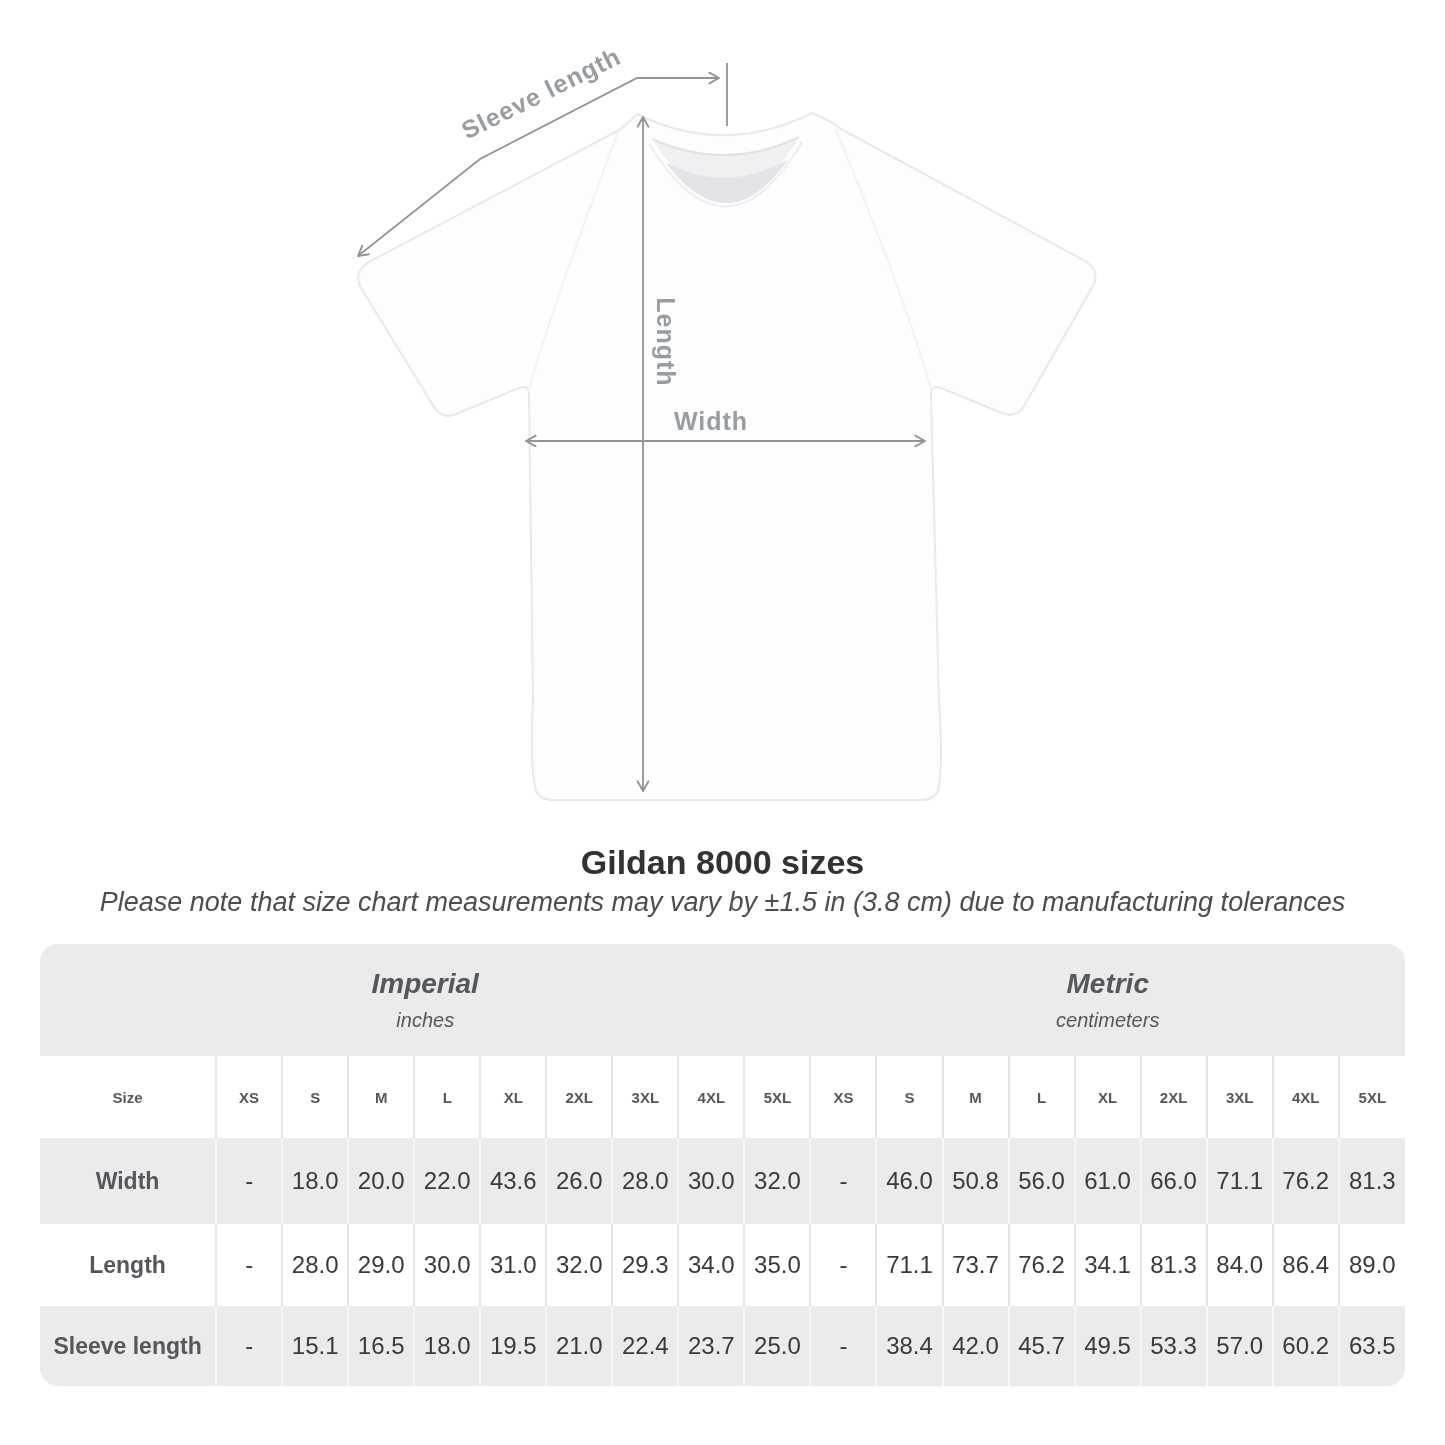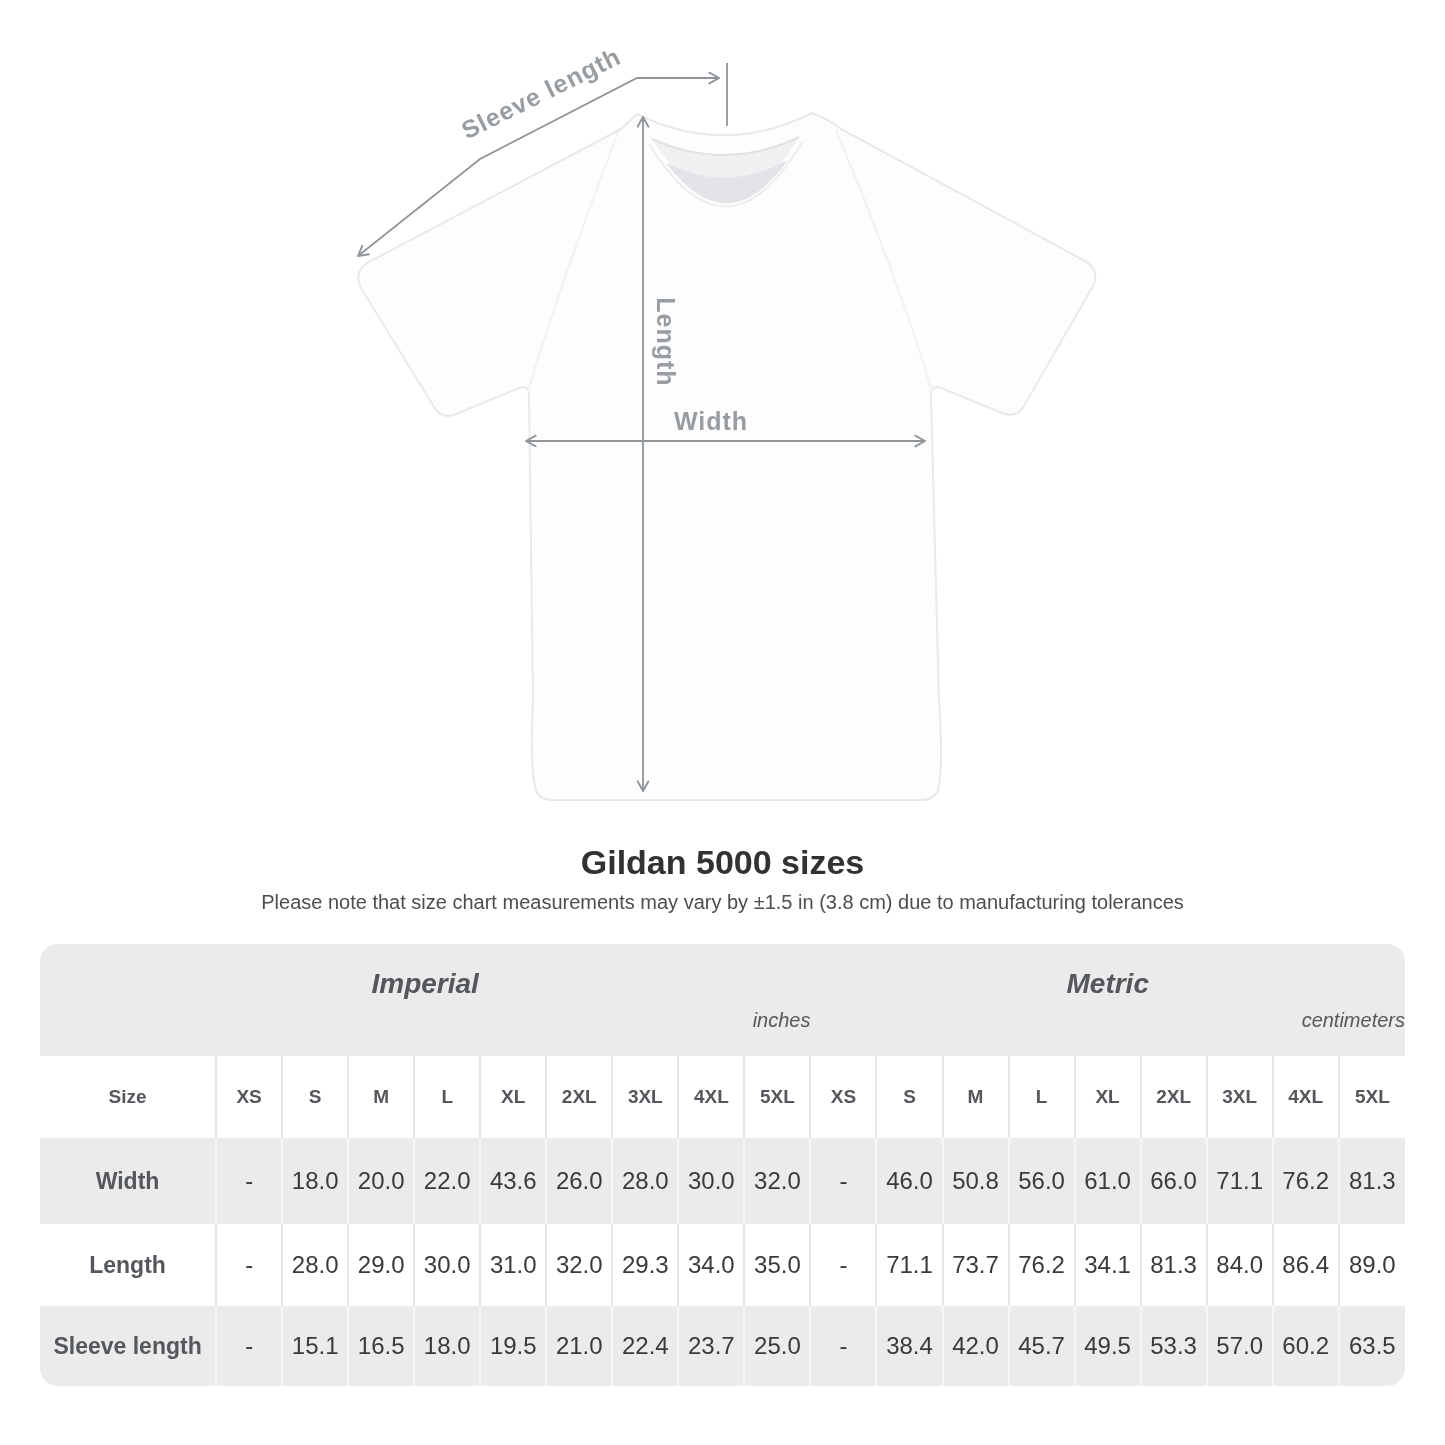--- a/index.html
+++ b/index.html
@@ -14,21 +14,22 @@
 
   .page-title {
     margin: 14px 0 6px 0;
     text-align: center;
     font-size: 34px; line-height: 40px;
     font-weight: bold; color: #323232;
   }
   .page-subtitle {
     margin: 0 0 28px 0;
     text-align: center;
-    font-size: 20px; line-height: 28px;
+    font-style: italic;
+    font-size: 27px; line-height: 28px;
     color: #4d4d4d;
   }
 
   .table-wrap {
     width: 1365px;
     margin: 0 auto;
     border-radius: 18px;
     overflow: hidden;
   }
   table.size-chart {
@@ -48,25 +49,24 @@
   .units-name {
     font-size: 28px; line-height: 32px;
     font-weight: bold; font-style: italic;
     color: #54585c;
   }
   .units-sub {
     margin-top: 8px;
     font-size: 20px; line-height: 24px;
     font-style: italic;
     color: #54585c;
-    text-align: right;
   }
 
   tr.header-row { height: 82px; }
-  tr.header-row td { background: #ffffff; font-weight: bold; font-size: 19px; color: #54585c; }
+  tr.header-row td { background: #ffffff; font-weight: bold; font-size: 15px; color: #54585c; }
 
   tr.row-gray  { }
   tr.row-gray td  { background: #ebebeb; }
   tr.row-white td { background: #ffffff; }
   tr.data-row-1 { height: 86px; }
   tr.data-row-2 { height: 82px; }
   tr.data-row-3 { height: 80px; }
 
   td.row-label { font-weight: bold; font-size: 23px; color: #54585c; }
   td.val { font-size: 24px; color: #3a3a3a; }
@@ -134,21 +134,21 @@
       <line x1="643" y1="117" x2="643" y2="791" marker-start="url(#arw)" marker-end="url(#arw)"></line>
       <line x1="526" y1="441" x2="925" y2="441" marker-start="url(#arw)" marker-end="url(#arw)"></line>
     </g>
 
     <text class="diagram-label" x="545" y="101" text-anchor="middle" transform="rotate(-26.5 545 101)">Sleeve length</text>
     <text class="diagram-label" x="657" y="342" text-anchor="middle" transform="rotate(90 657 342)">Length</text>
     <text class="diagram-label" x="711" y="430" text-anchor="middle">Width</text>
   </svg>
 </div>
 
-<h1 class="page-title">Gildan 5000 sizes</h1>
+<h1 class="page-title">Gildan 8000 sizes</h1>
 <p class="page-subtitle">Please note that size chart measurements may vary by ±1.5 in (3.8 cm) due to manufacturing tolerances</p>
 
 <div class="table-wrap">
   <table class="size-chart">
     <colgroup>
       <col style="width:176px">
       <col style="width:66px">
         <col style="width:66px">
         <col style="width:66px">
         <col style="width:66px">

